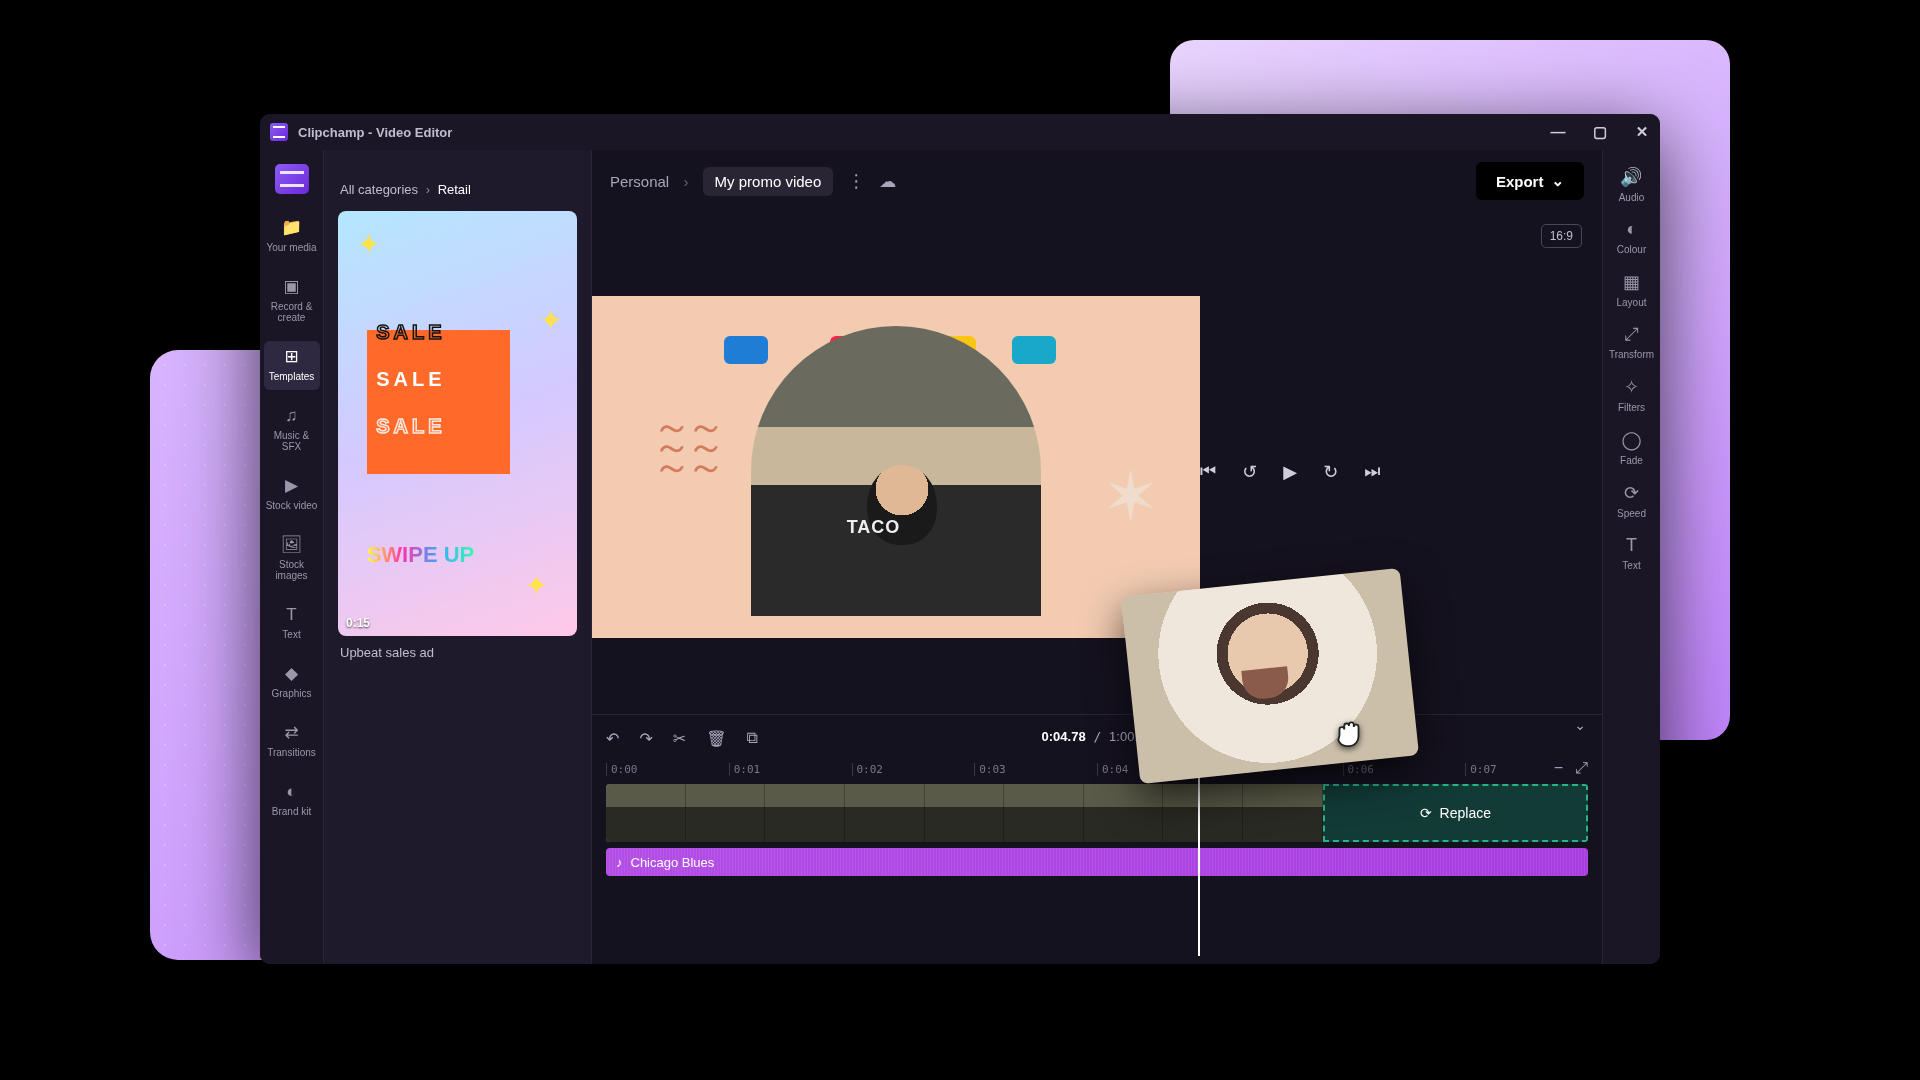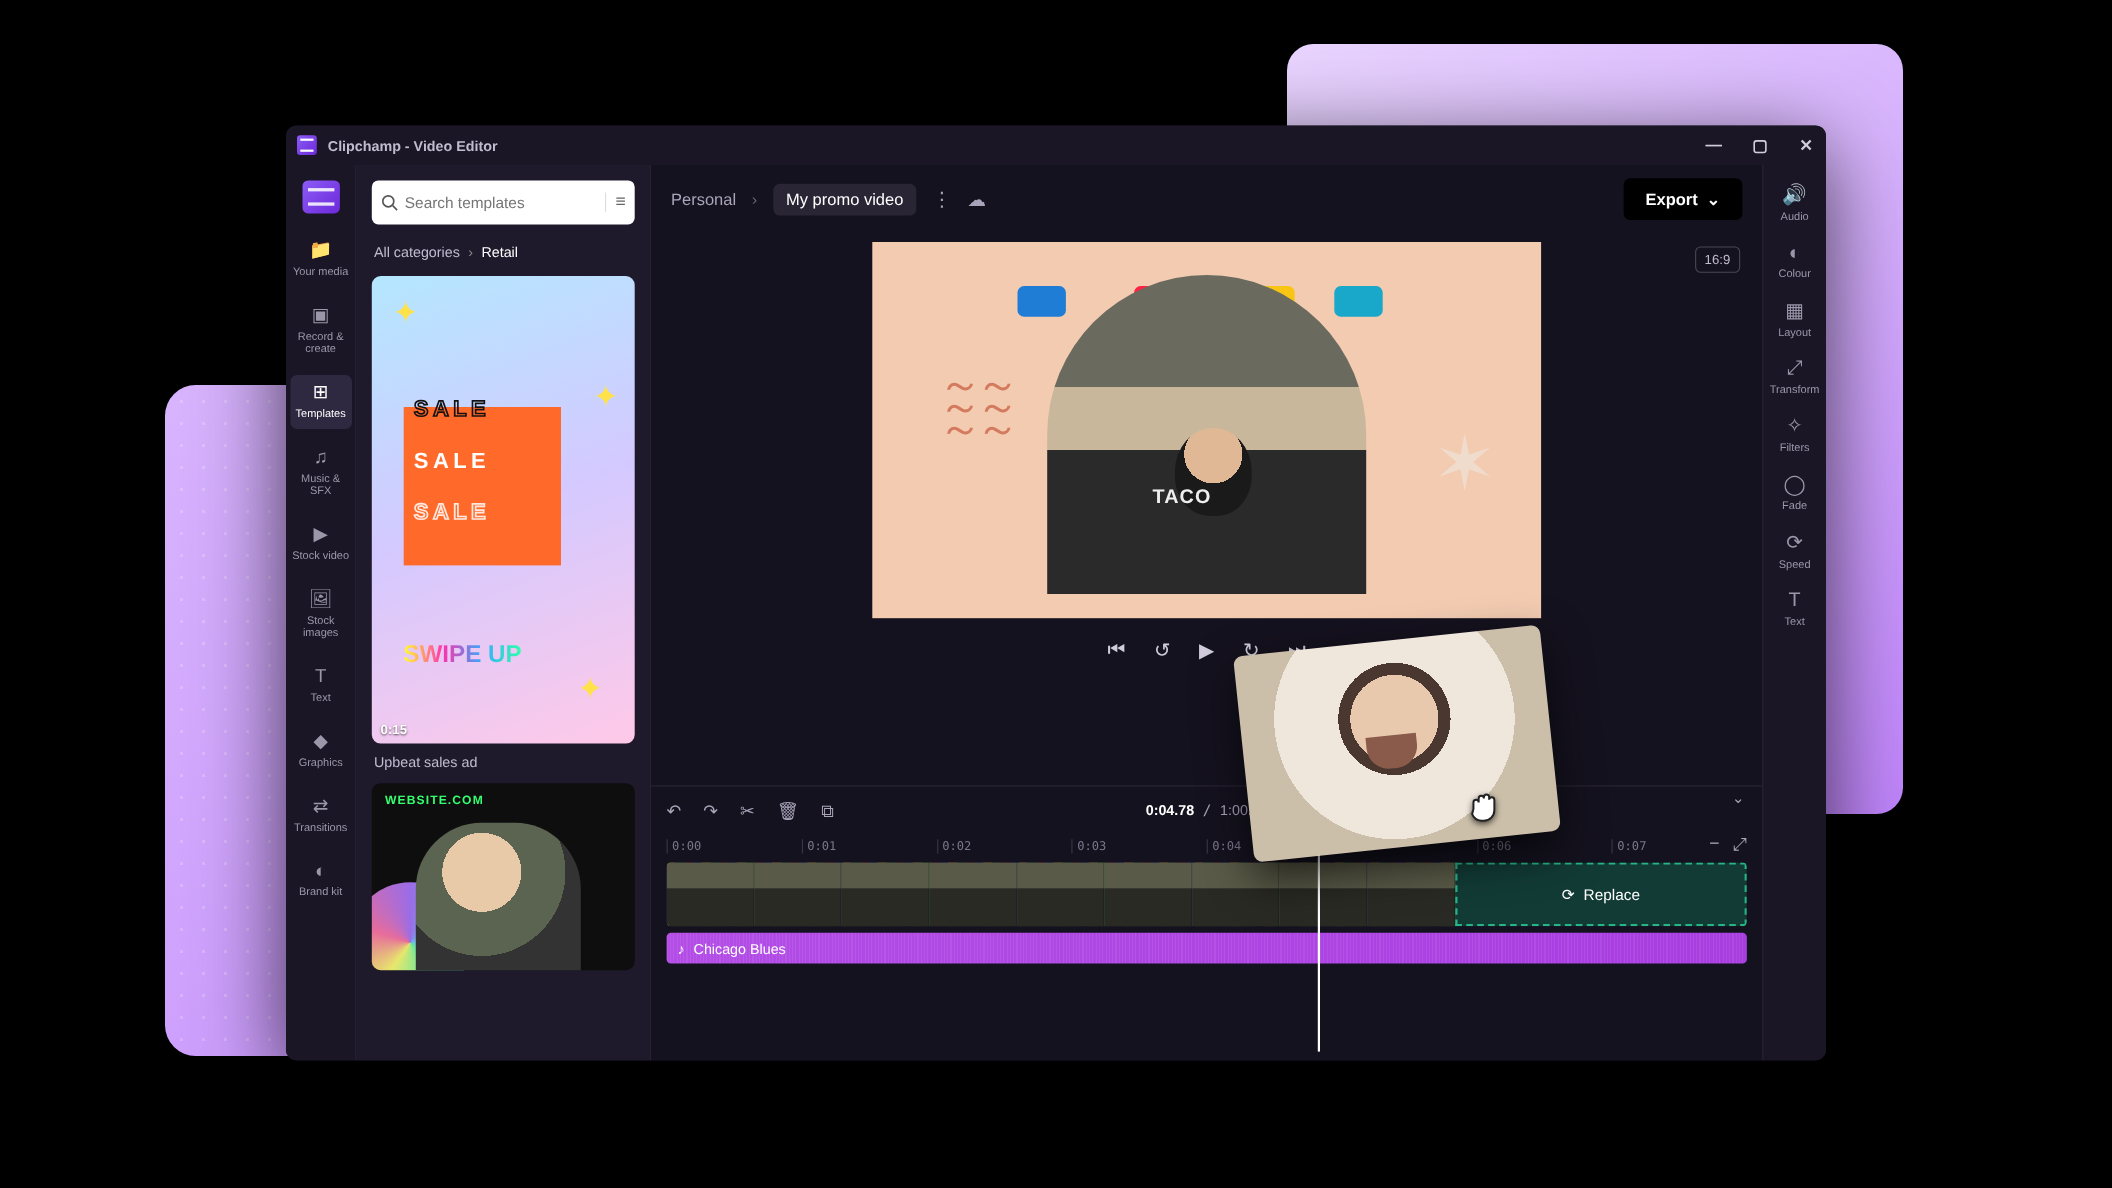--- a/index.html
+++ b/index.html
@@ -65,21 +65,21 @@
 
 .main { flex:1; display:flex; flex-direction:column; background:#15121f; }
 .topbar { height:62px; display:flex; align-items:center; padding:0 18px; gap:14px; }
 .crumb2 { color:#a9a4ba; font-size:15px; }
 .crumb2 .cur { color:#fff; background:#2a2535; padding:6px 12px; border-radius:6px; }
 .crumb2 .sep { margin:0 10px; color:#666; }
 .dots { color:#a9a4ba; font-size:18px; cursor:pointer; }
 .cloud { color:#a9a4ba; font-size:17px; }
 .export { margin-left:auto; background:#000000; color:#fff; border:0; padding:10px 20px; border-radius:6px; font-size:15px; font-weight:600; display:flex; align-items:center; gap:8px; cursor:pointer; }
 
-.stage { flex:1; display:flex; flex-direction:column; align-items:center; position:relative; }
+.stage { flex:1; display:flex; flex-direction:row; align-items:center; position:relative; }
 .aspect { position:absolute; top:12px; right:20px; border:1px solid #4a4559; color:#c0bcd0; font-size:12px; padding:4px 8px; border-radius:5px; cursor:pointer; }
 .canvas { margin-top:8px; width:608px; height:342px; background:#f2cbb1; position:relative; overflow:hidden; }
 .arch { position:absolute; top:30px; left:50%; transform:translateX(-50%); width:290px; height:290px; border-radius:145px 145px 0 0; overflow:hidden;
   background:linear-gradient(180deg,#6a6a5f 0 35%,#c9b79b 35% 55%,#2a2a2a 55%); }
 .arch::before{content:"";position:absolute;top:48%;left:40%;width:70px;height:80px;border-radius:50% 50% 45% 45%;
   background:radial-gradient(circle at 50% 30%,#e0b896 0 40%,#1a1a1a 40%);}
 .arch::after{content:"TACO";position:absolute;top:66%;left:33%;color:#eee;font-weight:800;font-size:18px;letter-spacing:1px;}
 .boombox{position:absolute;top:40px;width:44px;height:28px;border-radius:6px;}
 .bb1{left:132px;background:#1f7dd6;} .bb2{left:238px;background:#f24;}  .bb3{left:340px;background:#f9c514;} .bb4{left:420px;background:#19a8c9;}
 .squig{position:absolute;top:120px;left:60px;font-size:40px;color:#d47a5e;line-height:.5;letter-spacing:-6px;}
@@ -177,52 +177,39 @@
           <span class="ic">⇄</span>
           <span>Transitions</span>
         </div>
       <div class="rail-item">
           <span class="ic">◐</span>
           <span>Brand kit</span>
         </div>
     </div>
 
     <div class="panel">
-      <div class="search">
-        <svg width="16" height="16" viewBox="0 0 16 16">
-            <circle cx="7" cy="7" r="5" fill="none" stroke="#555" stroke-width="1.5"></circle>
-            <line x1="11" y1="11" x2="15" y2="15" stroke="#555" stroke-width="1.5"></line>
-          </svg>
-        <input placeholder="Search templates" style="">
-        <span class="filterbtn">≡</span>
-      </div>
       <div class="crumb">
         <span>All categories</span>
         <span class="sep">›</span>
         <span class="cur">Retail</span>
       </div>
 
       <div class="tpl tpl1">
         <span class="star a">✦</span>
         <span class="star b">✦</span>
         <span class="star c">✦</span>
         <div class="orange"></div>
         <div class="sale s1">SALE</div>
         <div class="sale s2">SALE</div>
         <div class="sale s3">SALE</div>
         <div class="swipe">SWIPE UP</div>
         <div class="dur">0:15</div>
       </div>
       <div class="tplname">Upbeat sales ad</div>
 
-      <div class="tpl2">
-        <div class="url">WEBSITE.COM</div>
-        <div class="holo"></div>
-        <div class="portrait"></div>
-      </div>
     </div>
 
     <div class="main">
       <div class="topbar">
         <div class="crumb2">
           <span>Personal</span>
           <span class="sep">›</span>
           <span class="cur">My promo video</span>
         </div>
         <span class="dots">⋮</span>

